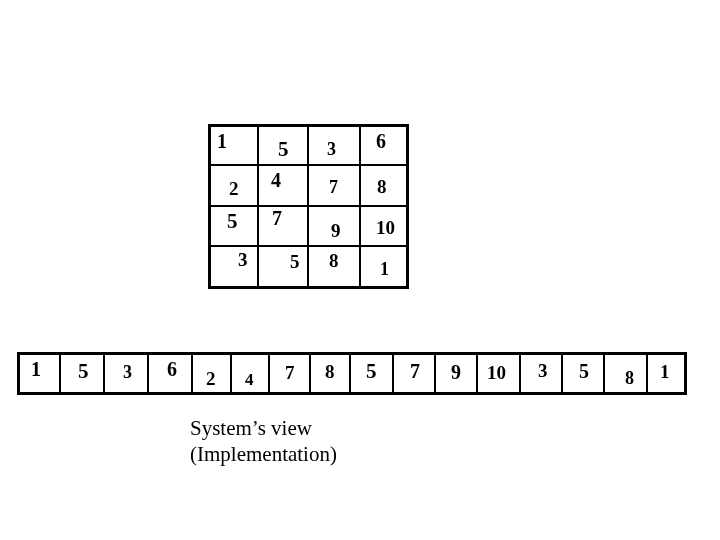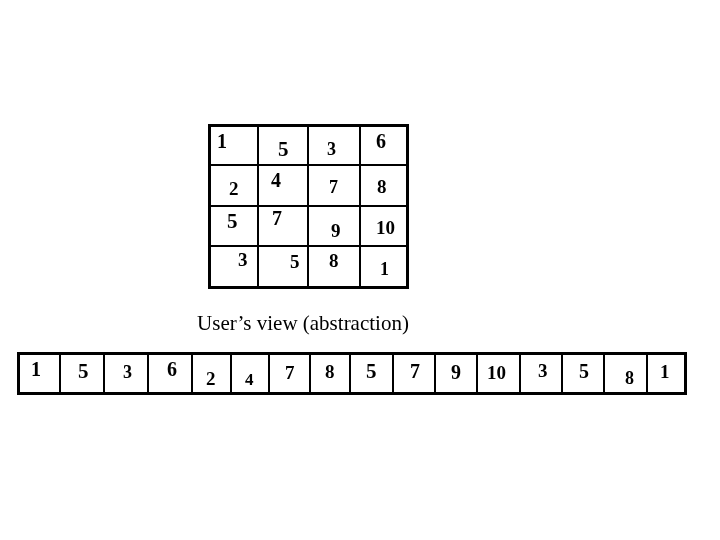--- a/index.html
+++ b/index.html
@@ -170,21 +170,20 @@
       <span class="mnum" style="left:31px; top:5px;  font-size:19px;">5</span>
     </div>
     <div class="mcell lastrow" style="left:98px;  top:120px; width:52px; height:39px;">
       <span class="mnum" style="left:20px; top:4px;  font-size:19px;">8</span>
     </div>
     <div class="mcell lastcol lastrow" style="left:150px; top:120px; width:45px; height:39px;">
       <span class="mnum" style="left:19px; top:13px; font-size:18px;">1</span>
     </div>
   </div>
 
-  <div class="caption" id="caption-abstraction">User’s view (abstraction)</div>
 
   <div id="strip">
     <div class="scell" style="left:0px;   width:41px;">
       <span class="snum" style="left:11px; top:4px;  font-size:20px;">1</span>
     </div>
     <div class="scell" style="left:41px;  width:44px;">
       <span class="snum" style="left:17px; top:6px;  font-size:21px;">5</span>
     </div>
     <div class="scell" style="left:85px;  width:44px;">
       <span class="snum" style="left:18px; top:8px;  font-size:18px;">3</span>
@@ -223,14 +222,16 @@
       <span class="snum" style="left:16px; top:6px;  font-size:20px;">5</span>
     </div>
     <div class="scell" style="left:585px; width:43px;">
       <span class="snum" style="left:20px; top:14px; font-size:18px;">8</span>
     </div>
     <div class="scell lastcol" style="left:628px; width:36px;">
       <span class="snum" style="left:12px; top:7px;  font-size:19px;">1</span>
     </div>
   </div>
 
+  <div class="caption" id="caption-implementation">System’s view
+(Implementation)</div>
 
 </div>
 
 </body></html>

